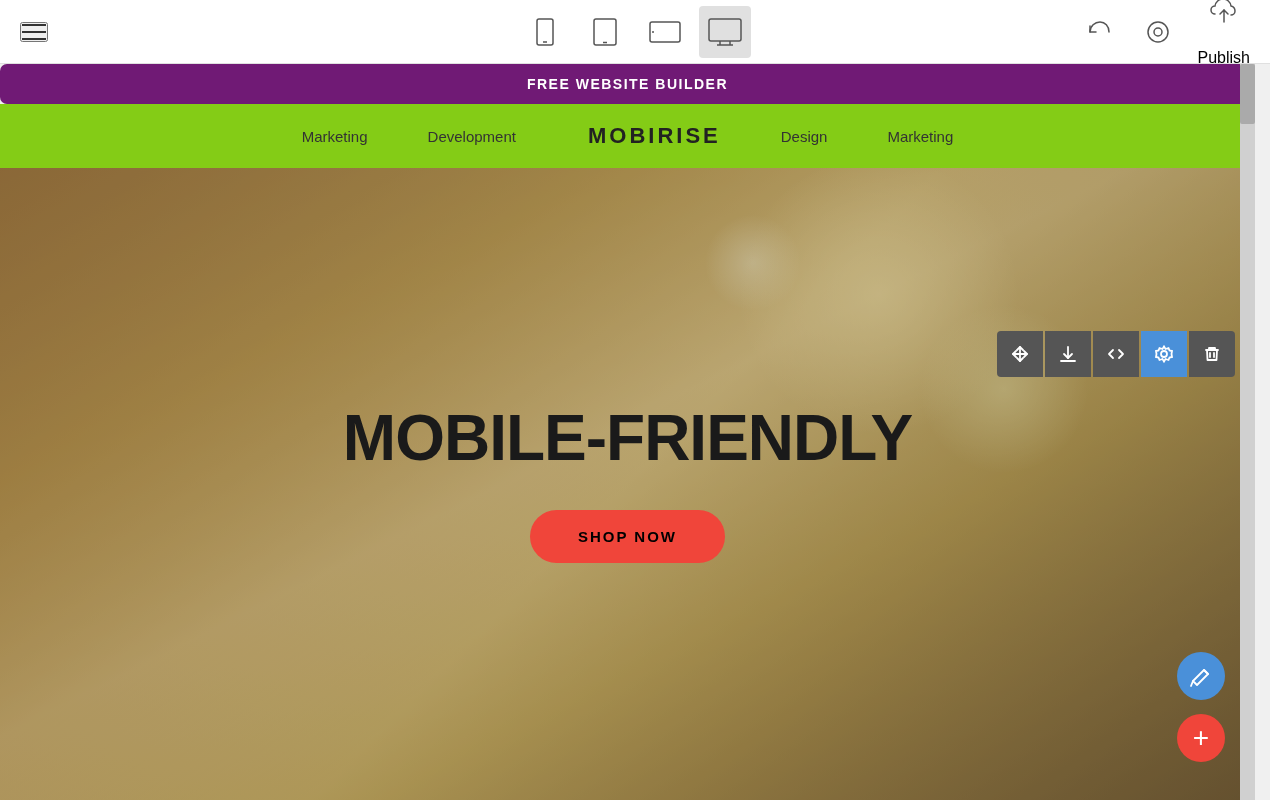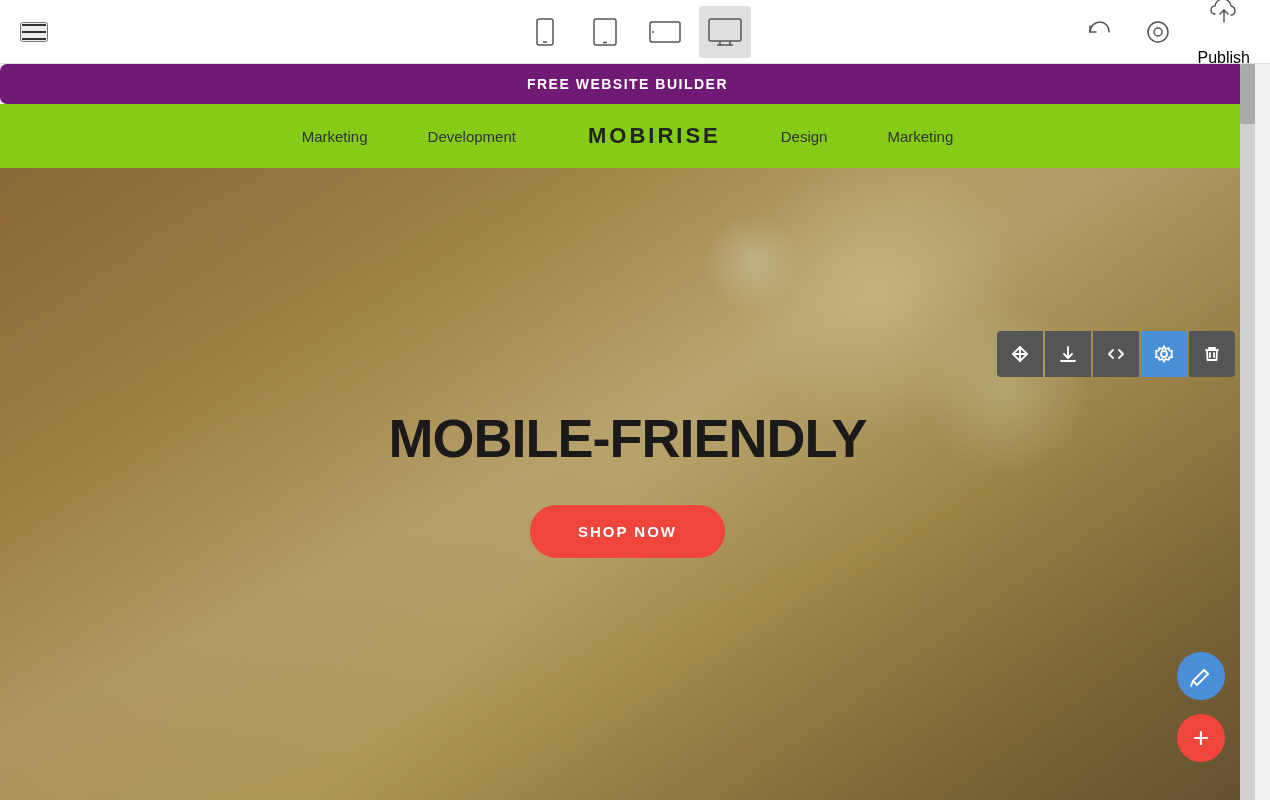--- a/index.html
+++ b/index.html
@@ -133,29 +133,29 @@
       background: rgba(50,40,20,0.25);
     }
     .hero-content {
       position: absolute; inset: 0;
       display: flex; flex-direction: column;
       align-items: center; justify-content: center;
       gap: 40px;
     }
     .hero-title {
       text-align: left;
-      font-size: 54px; font-weight: 900;
+      font-size: 64px; font-weight: 900;
       color: #1a1a1a;
       line-height: 1.0;
       letter-spacing: -1px;
       font-family: 'Arial Black', Arial, sans-serif;
     }
     .shop-now-btn {
       background: #f0453a;
-      color: #ffffff;
+      color: #000000;
       border: none;
       border-radius: 50px;
       padding: 18px 48px;
       font-size: 15px;
       font-weight: bold;
       letter-spacing: 2px;
       cursor: pointer;
     }
 
     

